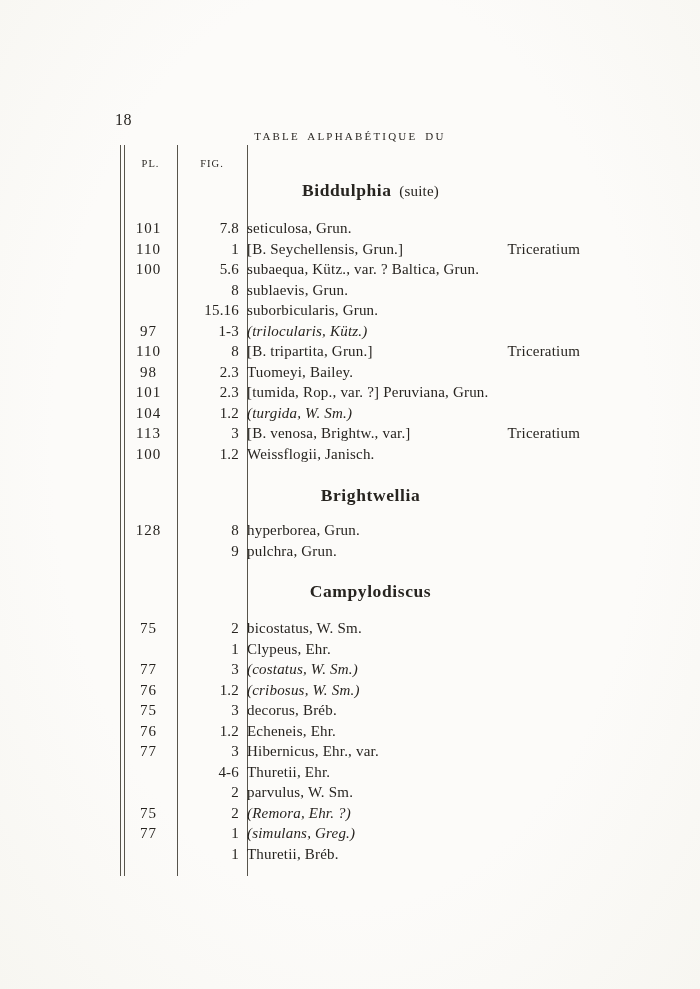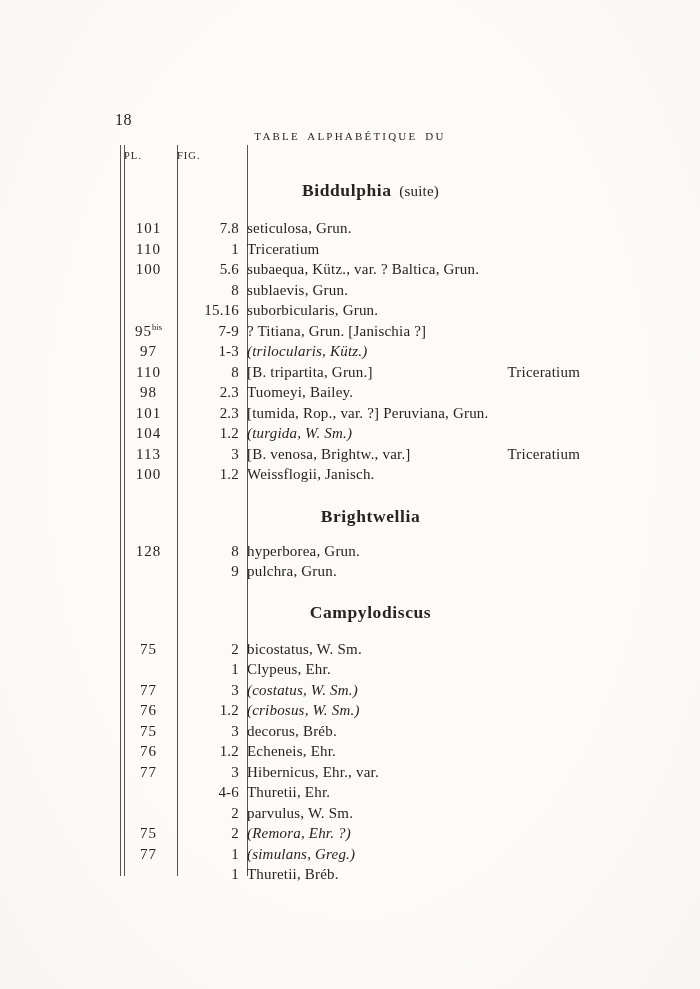--- a/index.html
+++ b/index.html
@@ -51,24 +51,24 @@
     bottom: 0;
     width: 1px;
     background: #57544c;
   }
   .vrule.r0 { left: 0; }
   .vrule.r1 { left: 4px; }
   .vrule.r2 { left: 57px; }
   .vrule.r3 { left: 127px; }
   .colhead {
     position: absolute;
-    top: 5px;
+    top: 13px;
     font-size: 10.5px;
     letter-spacing: 1px;
-    text-align: left;
+    text-align: center;
     color: #2b2824;
   }
   .colhead.pl { left: 4px; width: 53px; }
   .colhead.fig { left: 57px; width: 70px; }
   .content {
     position: absolute;
     top: 16px;
     left: 0;
     right: 0;
   }
@@ -159,20 +159,21 @@
               <div class="cell-pl">101</div>
               <div class="cell-fig">7.8</div>
               <div class="cell-name">
                 <span class="species-name">seticulosa, Grun.</span>
               </div>
             </div>
             <div class="row">
               <div class="cell-pl">110</div>
               <div class="cell-fig">1</div>
               <div class="cell-name">
+                <span class="species-name">[B. Seychellensis, Grun.]</span>
                 <span class="genus-ref">Triceratium</span>
               </div>
             </div>
             <div class="row">
               <div class="cell-pl">100</div>
               <div class="cell-fig">5.6</div>
               <div class="cell-name">
                 <span class="species-name">subaequa, Kütz., var. ? Baltica, Grun.</span>
               </div>
             </div>
@@ -181,27 +182,20 @@
               <div class="cell-fig">8</div>
               <div class="cell-name">
                 <span class="species-name">sublaevis, Grun.</span>
               </div>
             </div>
             <div class="row">
               <div class="cell-pl"></div>
               <div class="cell-fig">15.16</div>
               <div class="cell-name">
                 <span class="species-name">suborbicularis, Grun.</span>
-              </div>
-            </div>
-            <div class="row">
-              <div class="cell-pl">95<sup>bis</sup></div>
-              <div class="cell-fig">7-9</div>
-              <div class="cell-name">
-                <span class="species-name">? Titiana, Grun. [Janischia ?]</span>
               </div>
             </div>
             <div class="row">
               <div class="cell-pl">97</div>
               <div class="cell-fig">1-3</div>
               <div class="cell-name italic">
                 <span class="species-name">(trilocularis, Kütz.)</span>
               </div>
             </div>
             <div class="row">

